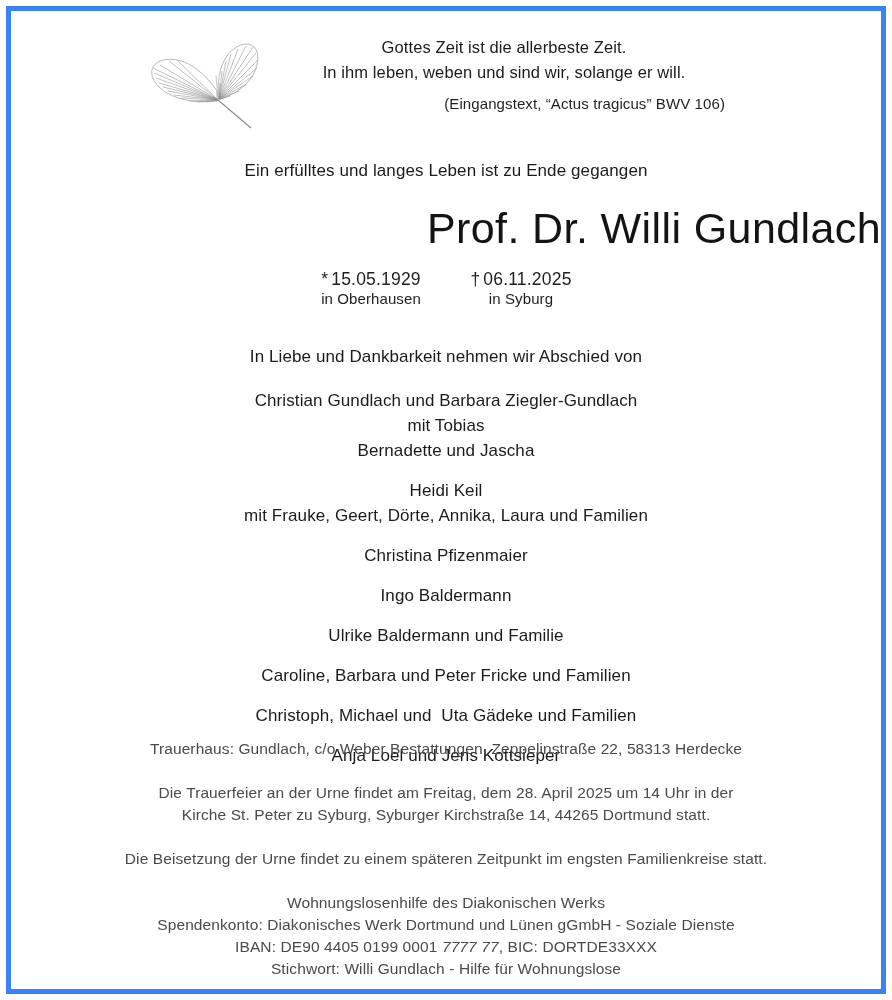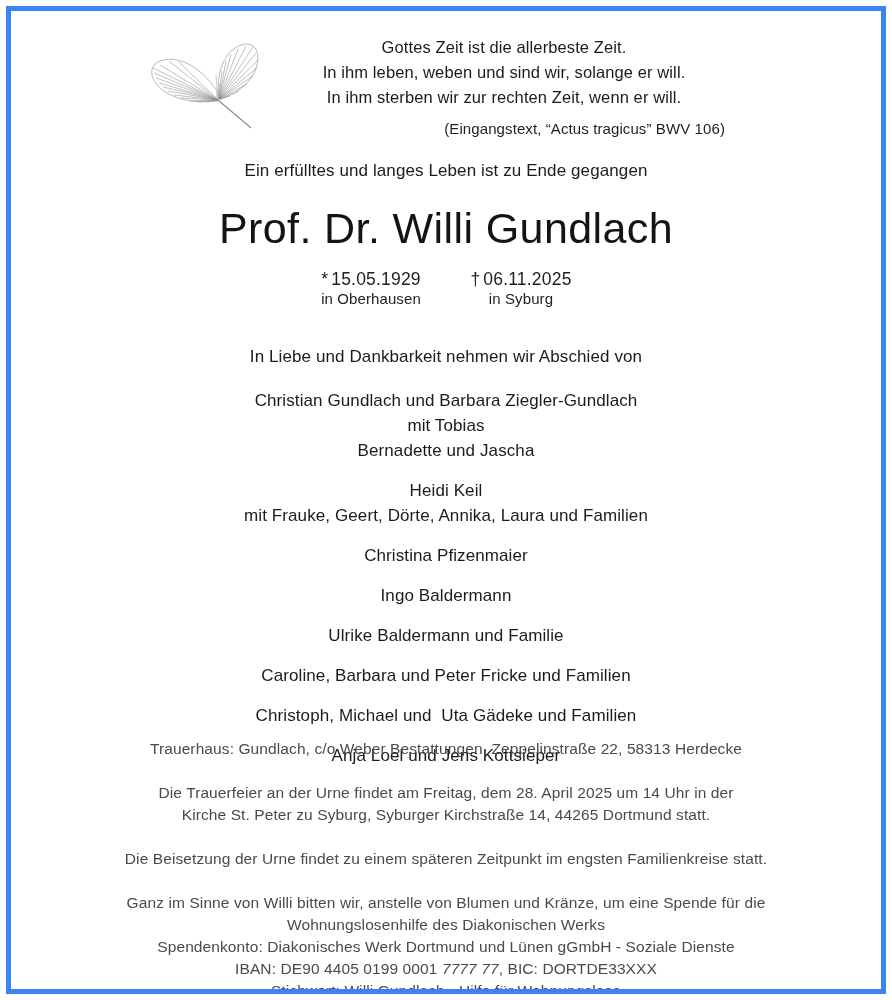--- a/index.html
+++ b/index.html
@@ -76,21 +76,21 @@
     color: #1b1b1b;
     letter-spacing: 0.1px;
   }
 
   
   .deceased-name {
     position: absolute;
     left: 0;
     top: 192px;
     width: 100%;
-    text-align: center;
+    text-align: right;
     font-size: 43px;
     font-weight: 300;
     color: #141414;
     letter-spacing: 0.4px;
     line-height: 50px;
   }
 
   
   .dates {
     position: absolute;
@@ -217,21 +217,20 @@
           <path d="M89 71 L87 46" stroke="#9a9a9a"></path>
         </g>
 
         <path d="M89 71 L122 99" fill="none" stroke="#8a8a8a" stroke-width="1.1"></path>
       </svg>
     </div>
 
     <div class="epigraph">
       <div class="epigraph-line">Gottes Zeit ist die allerbeste Zeit.</div>
       <div class="epigraph-line">In ihm leben, weben und sind wir, solange er will.</div>
-      <div class="epigraph-line">In ihm sterben wir zur rechten Zeit, wenn er will.</div>
       <div class="epigraph-source">(Eingangstext, “Actus tragicus” BWV 106)</div>
     </div>
 
     <div class="lead">Ein erfülltes und langes Leben ist zu Ende gegangen</div>
 
     <div class="deceased-name">Prof. Dr. Willi Gundlach</div>
 
     <div class="dates">
       <div class="date-block">
         <div class="date-line">
@@ -284,21 +283,20 @@
           <div class="footer-line">Trauerhaus: Gundlach, c/o Weber Bestattungen, Zeppelinstraße 22, 58313 Herdecke</div>
         </div>
       <div class="footer-block">
           <div class="footer-line">Die Trauerfeier an der Urne findet am Freitag, dem 28. April 2025 um 14 Uhr in der</div>
           <div class="footer-line">Kirche St. Peter zu Syburg, Syburger Kirchstraße 14, 44265 Dortmund statt.</div>
         </div>
       <div class="footer-block">
           <div class="footer-line">Die Beisetzung der Urne findet zu einem späteren Zeitpunkt im engsten Familienkreise statt.</div>
         </div>
       <div class="footer-block">
-        <div class="footer-line">Ganz im Sinne von Willi bitten wir, anstelle von Blumen und Kränze, um eine Spende für die</div>
         <div class="footer-line">Wohnungslosenhilfe des Diakonischen Werks</div>
         <div class="footer-line">Spendenkonto: Diakonisches Werk Dortmund und Lünen gGmbH - Soziale Dienste</div>
         <div class="footer-line">
           <span>IBAN: DE90 4405 0199 0001 </span><span class="iban-italic">7777 77</span><span>,  BIC: DORTDE33XXX</span>
         </div>
         <div class="footer-line">Stichwort: Willi Gundlach - Hilfe für Wohnungslose</div>
       </div>
     </div>
 
   </div>

